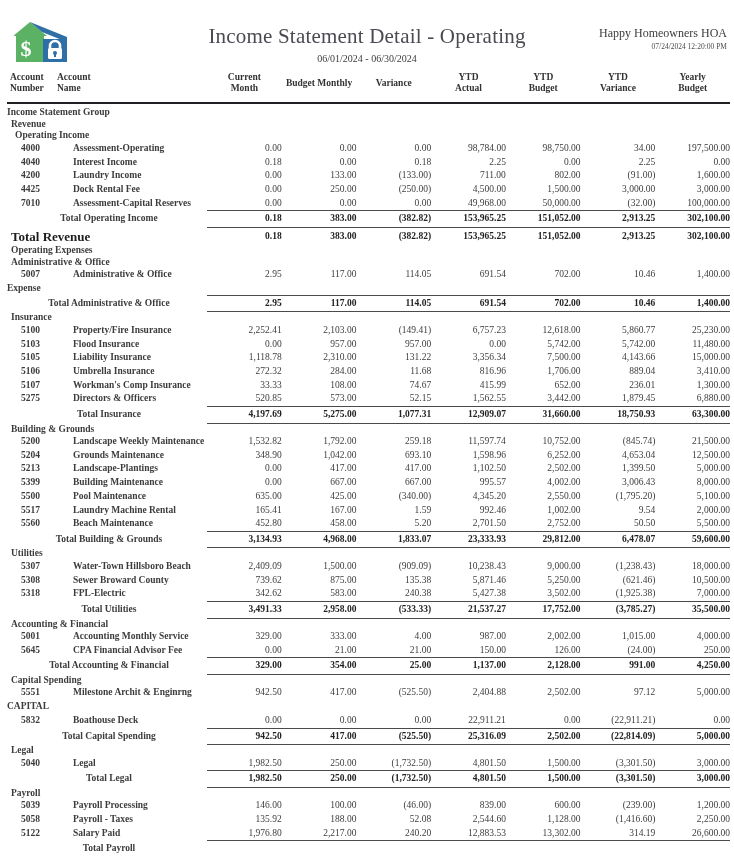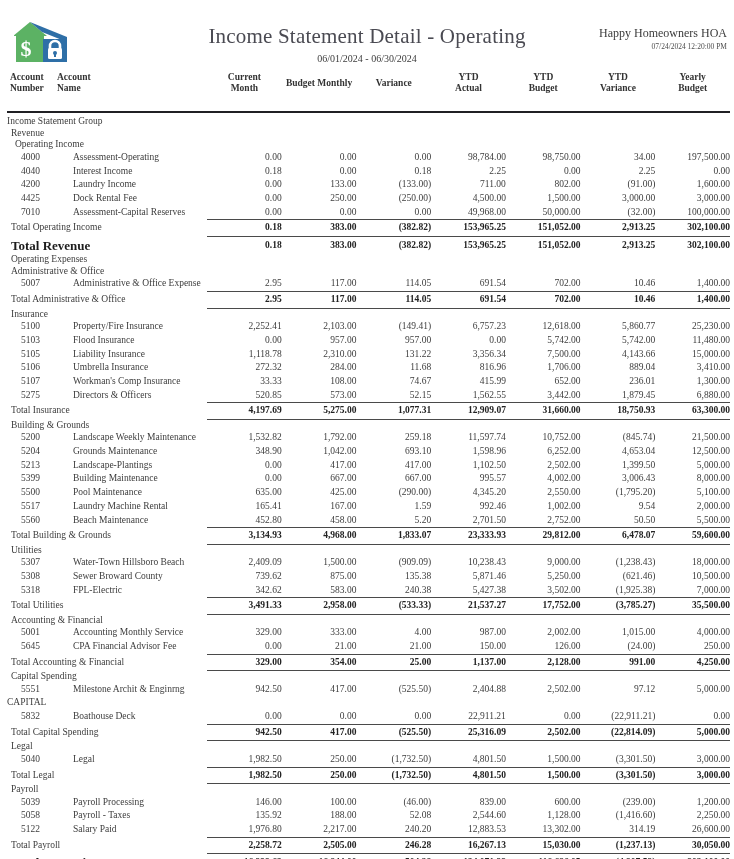--- a/index.html
+++ b/index.html
@@ -12,40 +12,40 @@
   .hdr{position:relative;height:68px;}
   .logo{position:absolute;left:14px;top:21px;}
   .titleblock{position:absolute;left:0;right:0;top:24px;text-align:center;}
   .title{font-size:21px;color:#4a4a52;letter-spacing:.2px;}
   .period{font-size:10px;margin-top:4px;color:#3c3c3c;}
   .corpblock{position:absolute;right:7px;top:26px;text-align:right;}
   .company{font-size:12px;color:#3b3b3b;}
   .printed{font-size:7.5px;color:#4c4c4c;margin-top:1px;}
   
   .cols{display:flex;margin:4px 4px 0 7px;border-bottom:2.5px solid #202024;
-        padding-bottom:17px;font-weight:bold;font-size:9.5px;line-height:1.18;color:#333;}
+        padding-bottom:8px;font-weight:bold;font-size:9.5px;line-height:1.18;color:#333;}
   .c-an{width:50px;padding-left:3px;box-sizing:border-box;}
   .c-nm{width:150px;}
   .c-n{flex:1;text-align:center;display:flex;flex-direction:column;justify-content:center;}
   
   .rows{margin:3px 4px 0 7px;font-size:9.5px;}
   .row{display:flex;}
-  .row .left{width:200px;box-sizing:border-box;}
+  .row .left{width:200px;box-sizing:border-box;font-weight:bold;}
   .row .nums{flex:1;display:flex;}
   .row .cell{flex:1;text-align:right;white-space:nowrap;}
   .row.rule .nums{border-bottom:1px solid #4a4a4a;}
   .row.group{line-height:11.5px;}
   .row.group .left.lv0{padding-left:0;}
   .row.group .left.lv1{padding-left:4px;}
   .row.group .left.lv2{padding-left:8px;}
   .row.acct{line-height:13.7px;}
   .row.acct .anum{display:inline-block;margin-left:14px;width:52px;}
   .row.acct .aname{display:inline;}
   .row.total{line-height:15.5px;}
-  .row.total .left{padding-left:4px;}
+  .row.total .left{padding-left:4px;text-align:center;}
   .row.total .cell{font-weight:bold;color:#222;}
   .row.gtotal{line-height:17.5px;}
   .row.gtotal .left{padding-left:4px;font-weight:bold;font-size:13px;color:#1d1d1d;}
   .row.gtotal .cell{font-weight:bold;color:#222;}
 </style>
 </head>
 <body>
 
 <div class="page">
 
@@ -379,21 +379,21 @@
           <span class="cell">4,002.00</span>
           <span class="cell">3,006.43</span>
           <span class="cell">8,000.00</span>
         </div>
       </div>
       <div class="row acct">
         <div class="left"><span class="anum">5500</span><span class="aname">Pool Maintenance</span></div>
         <div class="nums">
           <span class="cell">635.00</span>
           <span class="cell">425.00</span>
-          <span class="cell">(290.00)</span>
+          <span class="cell">(340.00)</span>
           <span class="cell">4,345.20</span>
           <span class="cell">2,550.00</span>
           <span class="cell">(1,795.20)</span>
           <span class="cell">5,100.00</span>
         </div>
       </div>
       <div class="row acct">
         <div class="left"><span class="anum">5517</span><span class="aname">Laundry Machine Rental</span></div>
         <div class="nums">
           <span class="cell">165.41</span>
@@ -624,29 +624,20 @@
           <span class="cell">2,217.00</span>
           <span class="cell">240.20</span>
           <span class="cell">12,883.53</span>
           <span class="cell">13,302.00</span>
           <span class="cell">314.19</span>
           <span class="cell">26,600.00</span>
         </div>
       </div>
       <div class="row total rule">
         <div class="left">Total Payroll</div>
-        <div class="nums">
-          <span class="cell">2,258.72</span>
-          <span class="cell">2,505.00</span>
-          <span class="cell">246.28</span>
-          <span class="cell">16,267.13</span>
-          <span class="cell">15,030.00</span>
-          <span class="cell">(1,237.13)</span>
-          <span class="cell">30,050.00</span>
-        </div>
       </div>
       <div class="row gtotal">
         <div class="left">Total Operating Expenses</div>
         <div class="nums">
           <span class="cell">16,339.62</span>
           <span class="cell">16,844.00</span>
           <span class="cell">504.38</span>
           <span class="cell">134,071.32</span>
           <span class="cell">116,696.05</span>
           <span class="cell">(4,907.53)</span>

